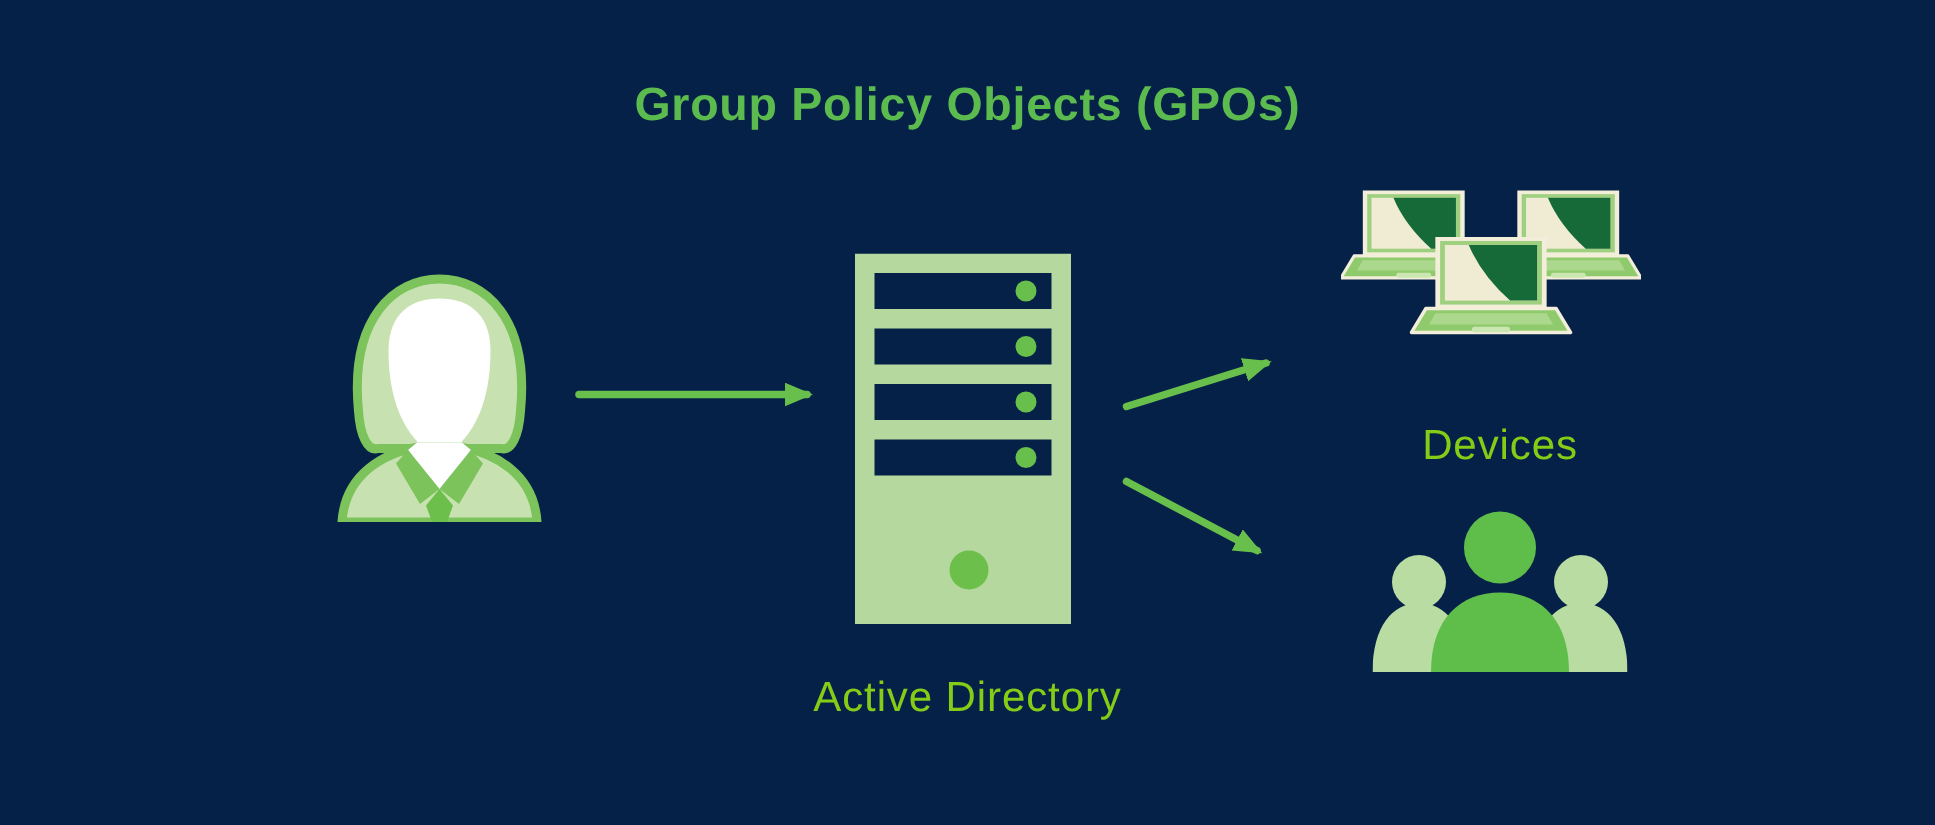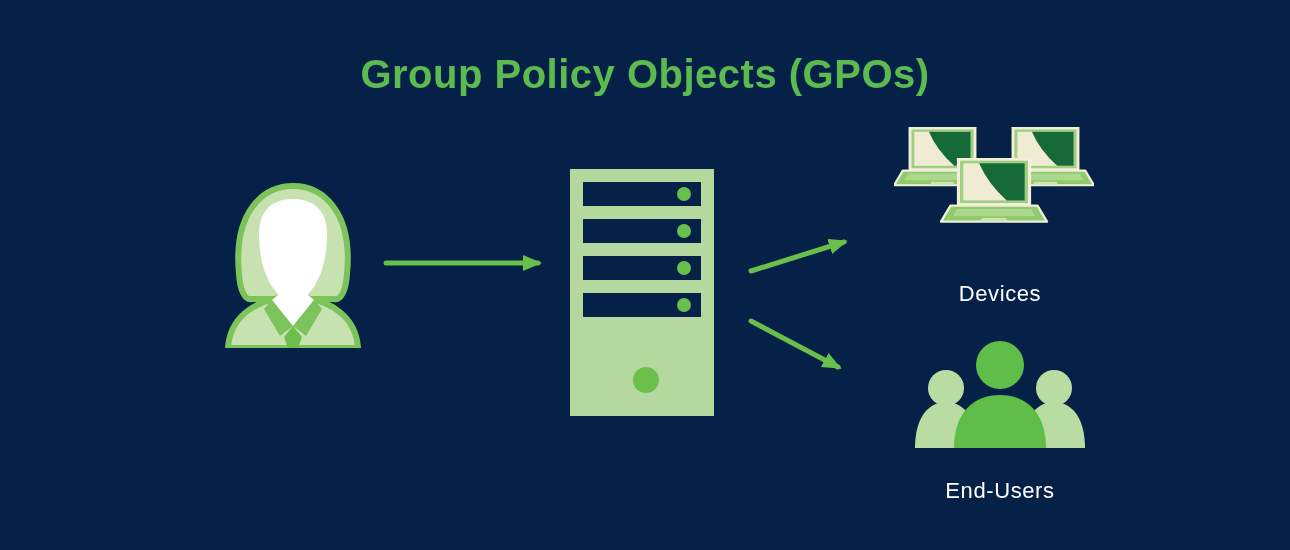--- a/index.html
+++ b/index.html
@@ -13,28 +13,28 @@
     position: relative;
     width: 1290px;
     height: 550px;
     background: #062148;
   }
   .title {
     position: absolute;
     left: 0; right: 0; top: 52px;
     text-align: center;
     color: #5cbb4f;
-    font-size: 40px;
+    font-size: 31px;
     font-weight: 700;
     letter-spacing: 0.5px;
   }
   .node-label {
     position: absolute;
-    color: #ffffff;
-    font-size: 22px;
+    color: #84cc16;
+    font-size: 28px;
     font-weight: 400;
     letter-spacing: 0.6px;
     text-align: center;
   }
   .abs { position: absolute; }
   svg { display: block; }
 </style>
 </head>
 <body>
 
@@ -78,20 +78,21 @@
       <circle cx="114" cy="25" r="7" fill="#69bf4b"></circle>
       <rect x="13" y="50" width="118" height="24" fill="#062148"></rect>
       <circle cx="114" cy="62" r="7" fill="#69bf4b"></circle>
       <rect x="13" y="87" width="118" height="24" fill="#062148"></rect>
       <circle cx="114" cy="99" r="7" fill="#69bf4b"></circle>
       <rect x="13" y="124" width="118" height="24" fill="#062148"></rect>
       <circle cx="114" cy="136" r="7" fill="#69bf4b"></circle>
     </g>
     <circle cx="76" cy="211" r="13" fill="#6cbf4a"></circle>
   </svg>
+  <div class="node-label" style="left:505px; top:449px; width:280px;">Active Directory</div>
 
   <svg class="abs" style="left:894px; top:124px;" width="200" height="124" viewBox="0 0 200 124" aria-hidden="true">
     <defs>
       <g id="laptop">
 
         <rect x="15" y="0" width="70" height="45" fill="#f2eeda"></rect>
 
         <rect x="18" y="2.5" width="64" height="40" fill="#9fd080"></rect>
 
         <rect x="21" y="5" width="58" height="35" fill="#f0ecd4"></rect>
@@ -112,15 +113,14 @@
   <svg class="abs" style="left:915px; top:340px;" width="170" height="108" viewBox="0 0 170 108" aria-hidden="true">
 
     <circle cx="31" cy="48" r="18" fill="#b9dca3"></circle>
     <path d="M0,108 C0,78 13,62 31,62 C49,62 62,78 62,108 Z" fill="#b9dca3"></path>
     <circle cx="139" cy="48" r="18" fill="#b9dca3"></circle>
     <path d="M108,108 C108,78 121,62 139,62 C157,62 170,78 170,108 Z" fill="#b9dca3"></path>
 
     <circle cx="85" cy="25" r="24" fill="#5fbe4a"></circle>
     <path d="M39,108 C39,72 59,55 85,55 C111,55 131,72 131,108 Z" fill="#5fbe4a"></path>
   </svg>
-  <div class="node-label" style="left:880px; top:478px; width:240px;">End-Users</div>
 
 </div>
 
 </body></html>

